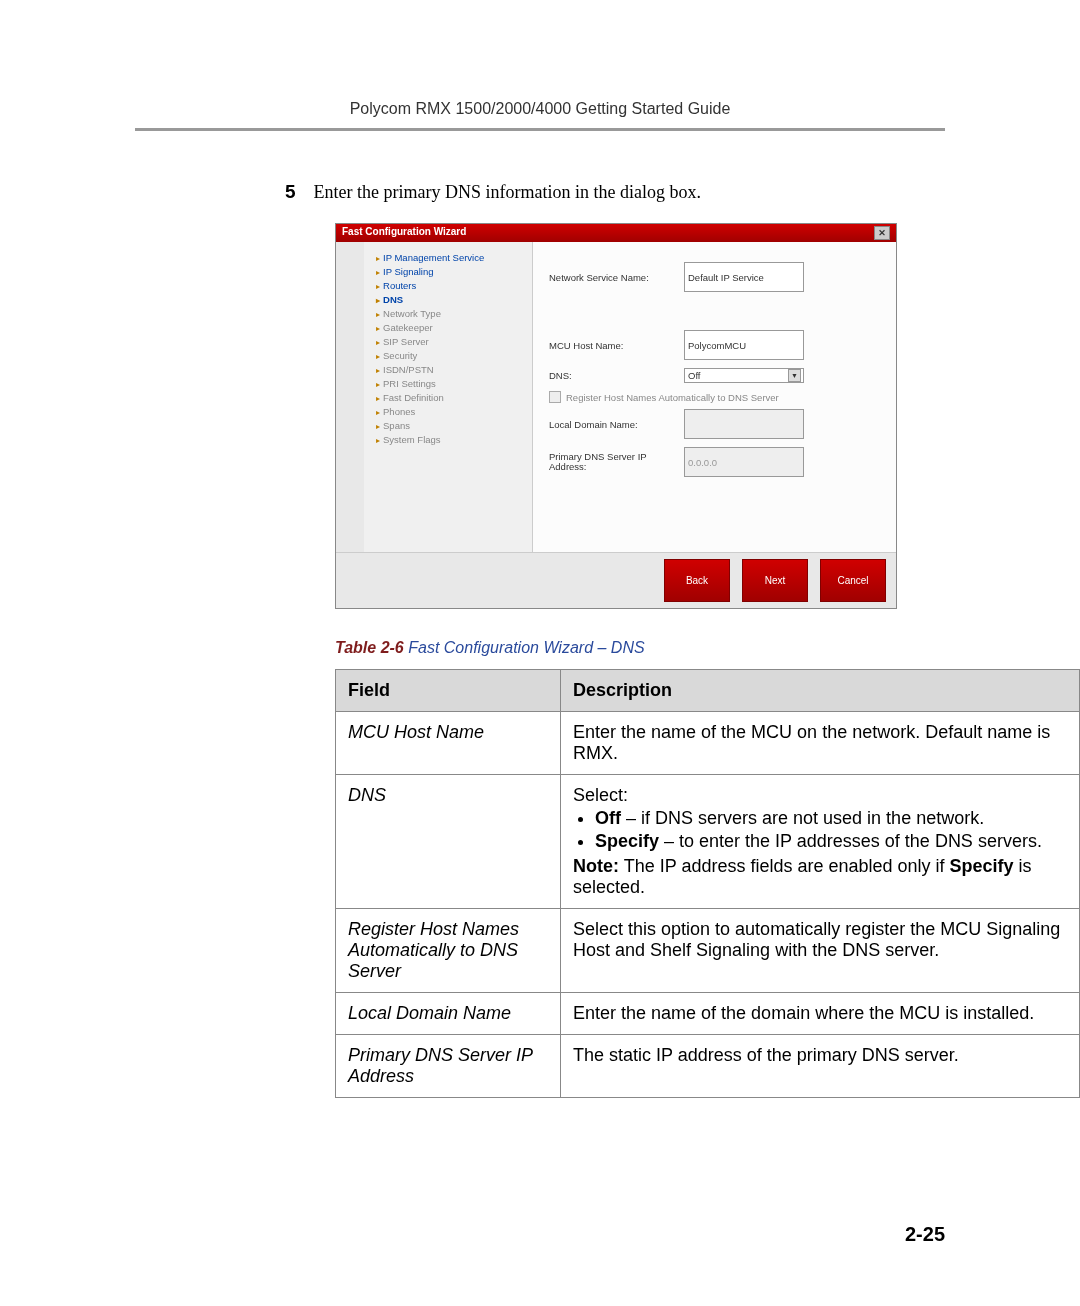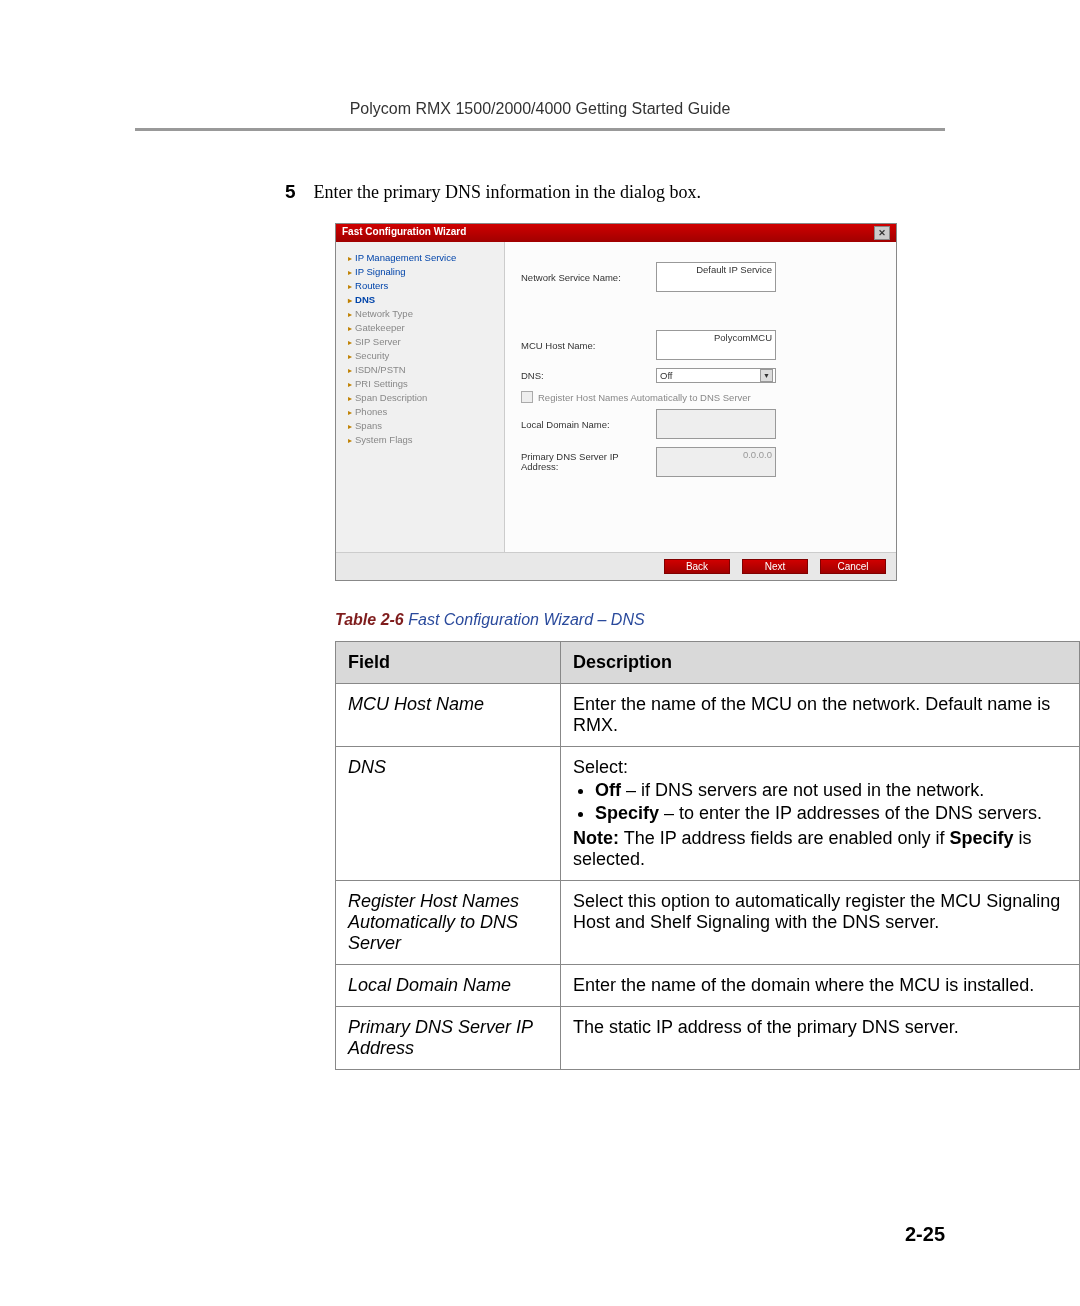--- a/index.html
+++ b/index.html
@@ -77,20 +77,21 @@
     display: flex;
     align-items: center;
     justify-content: center;
     font-size: 9px;
     border: 1px solid #888;
   }
   .dialog-body {
     display: flex;
     background: #0f172a;
     min-height: 310px;
+    margin-left: 28px;
   }
   .dialog-sidebar {
     width: 160px;
     background: #f0f0f0;
     border-right: 1px solid #ccc;
     padding: 8px 4px;
   }
   .sb-item {
     padding: 1.5px 2px 1.5px 8px;
     font-size: 9.5px;
@@ -121,25 +122,24 @@
     font-size: 9.5px;
   }
   .form-label {
     width: 135px;
     color: #333;
   }
   .form-input {
     border: 1px solid #999;
     background: #fff;
     font-size: 9.5px;
-    padding: 1px 3px;
+    padding: 9px 3px;
     height: 30px;
     width: 120px;
     box-sizing: border-box;
-    text-align: right;
   }
   .form-input.disabled {
     background: #eee;
     color: #999;
   }
   .form-select {
     border: 1px solid #999;
     background: #fff;
     font-size: 9.5px;
     height: 15px;
@@ -184,21 +184,21 @@
     display: flex;
     justify-content: flex-end;
     gap: 12px;
     border-top: 1px solid #ccc;
   }
   .dlg-btn {
     background: linear-gradient(#d00000, #a00000);
     color: #fff;
     font-size: 10px;
     border: 1px solid #800000;
-    padding: 1px 0;
+    padding: 15px 0;
     width: 64px;
     text-align: center;
   }
   
   .table-caption {
     margin-left: 200px;
     font-size: 16px;
     margin-bottom: 12px;
   }
   .table-caption .tlabel {
@@ -273,21 +273,21 @@
           <div class="sb-item avail"><span class="sb-arrow">▸</span><span>IP Management Service</span></div>
           <div class="sb-item avail"><span class="sb-arrow">▸</span><span>IP Signaling</span></div>
           <div class="sb-item avail"><span class="sb-arrow">▸</span><span>Routers</span></div>
           <div class="sb-item active"><span class="sb-arrow">▸</span><span>DNS</span></div>
           <div class="sb-item"><span class="sb-arrow">▸</span><span>Network Type</span></div>
           <div class="sb-item"><span class="sb-arrow">▸</span><span>Gatekeeper</span></div>
           <div class="sb-item"><span class="sb-arrow">▸</span><span>SIP Server</span></div>
           <div class="sb-item"><span class="sb-arrow">▸</span><span>Security</span></div>
           <div class="sb-item"><span class="sb-arrow">▸</span><span>ISDN/PSTN</span></div>
           <div class="sb-item"><span class="sb-arrow">▸</span><span>PRI Settings</span></div>
-          <div class="sb-item"><span class="sb-arrow">▸</span><span>Span Description</span></div>
+          <div class="sb-item"><span class="sb-arrow">▸</span><span>Fast Definition</span></div>
           <div class="sb-item"><span class="sb-arrow">▸</span><span>Phones</span></div>
           <div class="sb-item"><span class="sb-arrow">▸</span><span>Spans</span></div>
           <div class="sb-item"><span class="sb-arrow">▸</span><span>System Flags</span></div>
         </div>
         <div class="dialog-main">
           <div class="form-row">
             <span class="form-label">Network Service Name:</span>
             <span class="form-input">Default IP Service</span>
           </div>
           <div class="spacer"></div>

